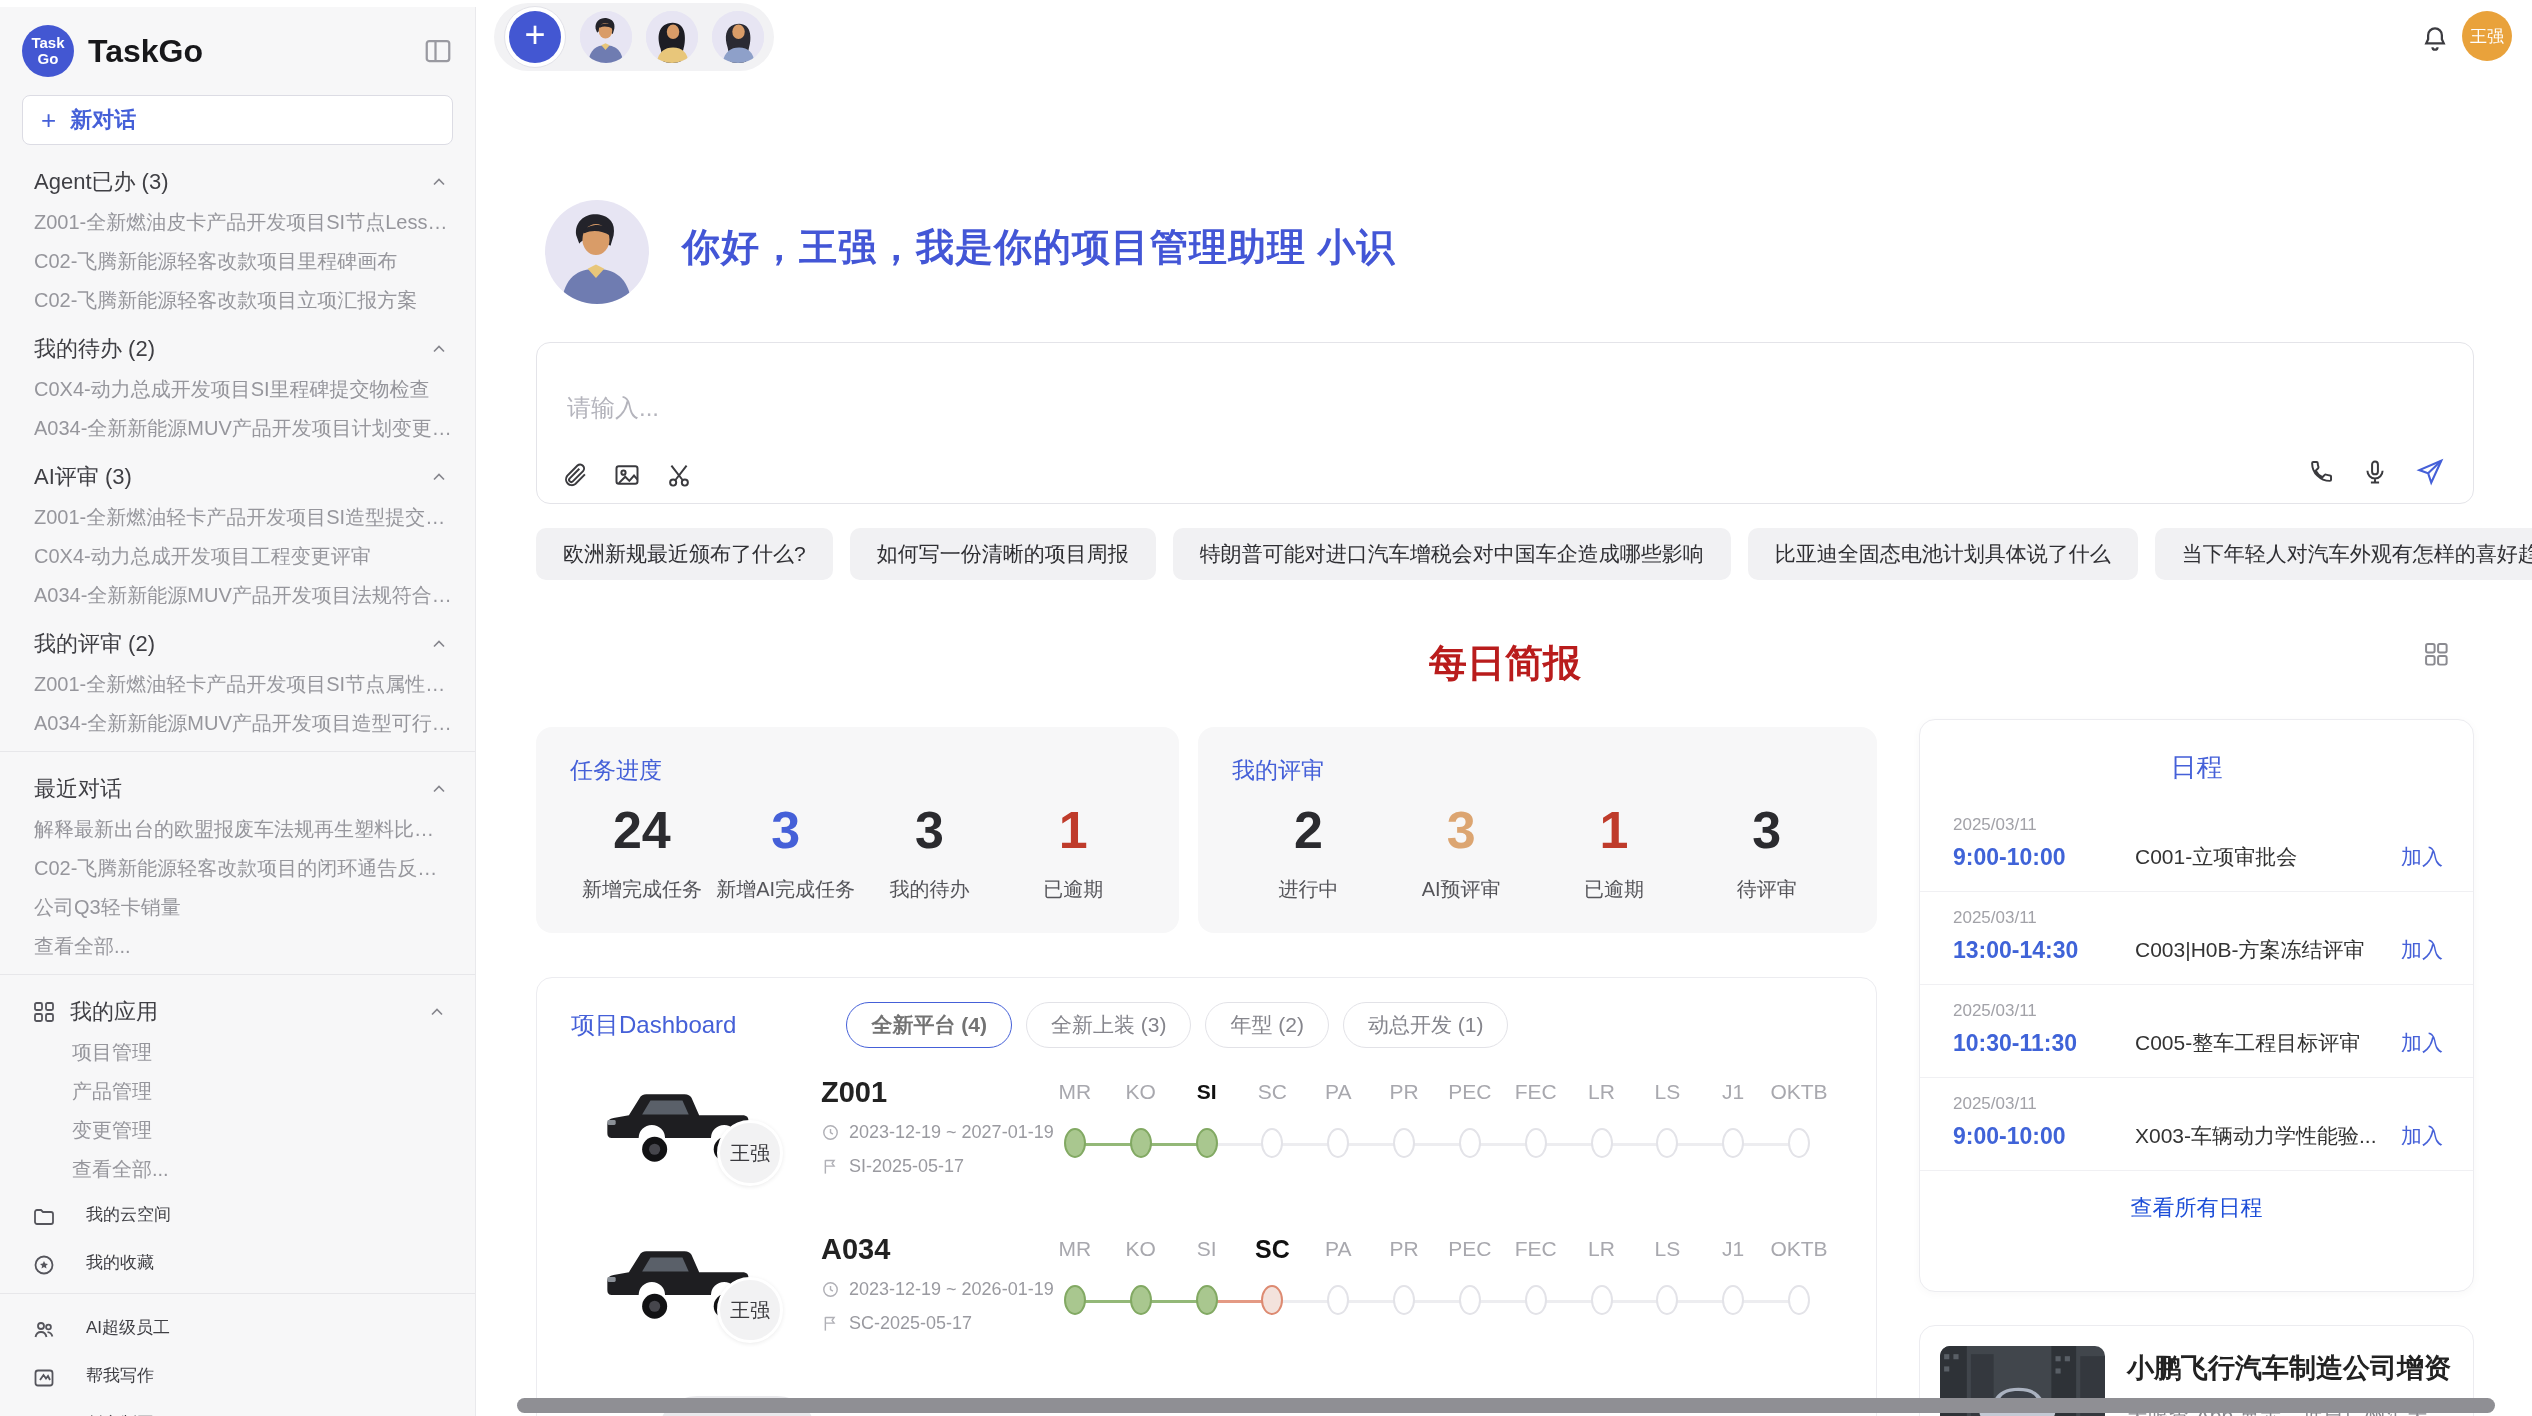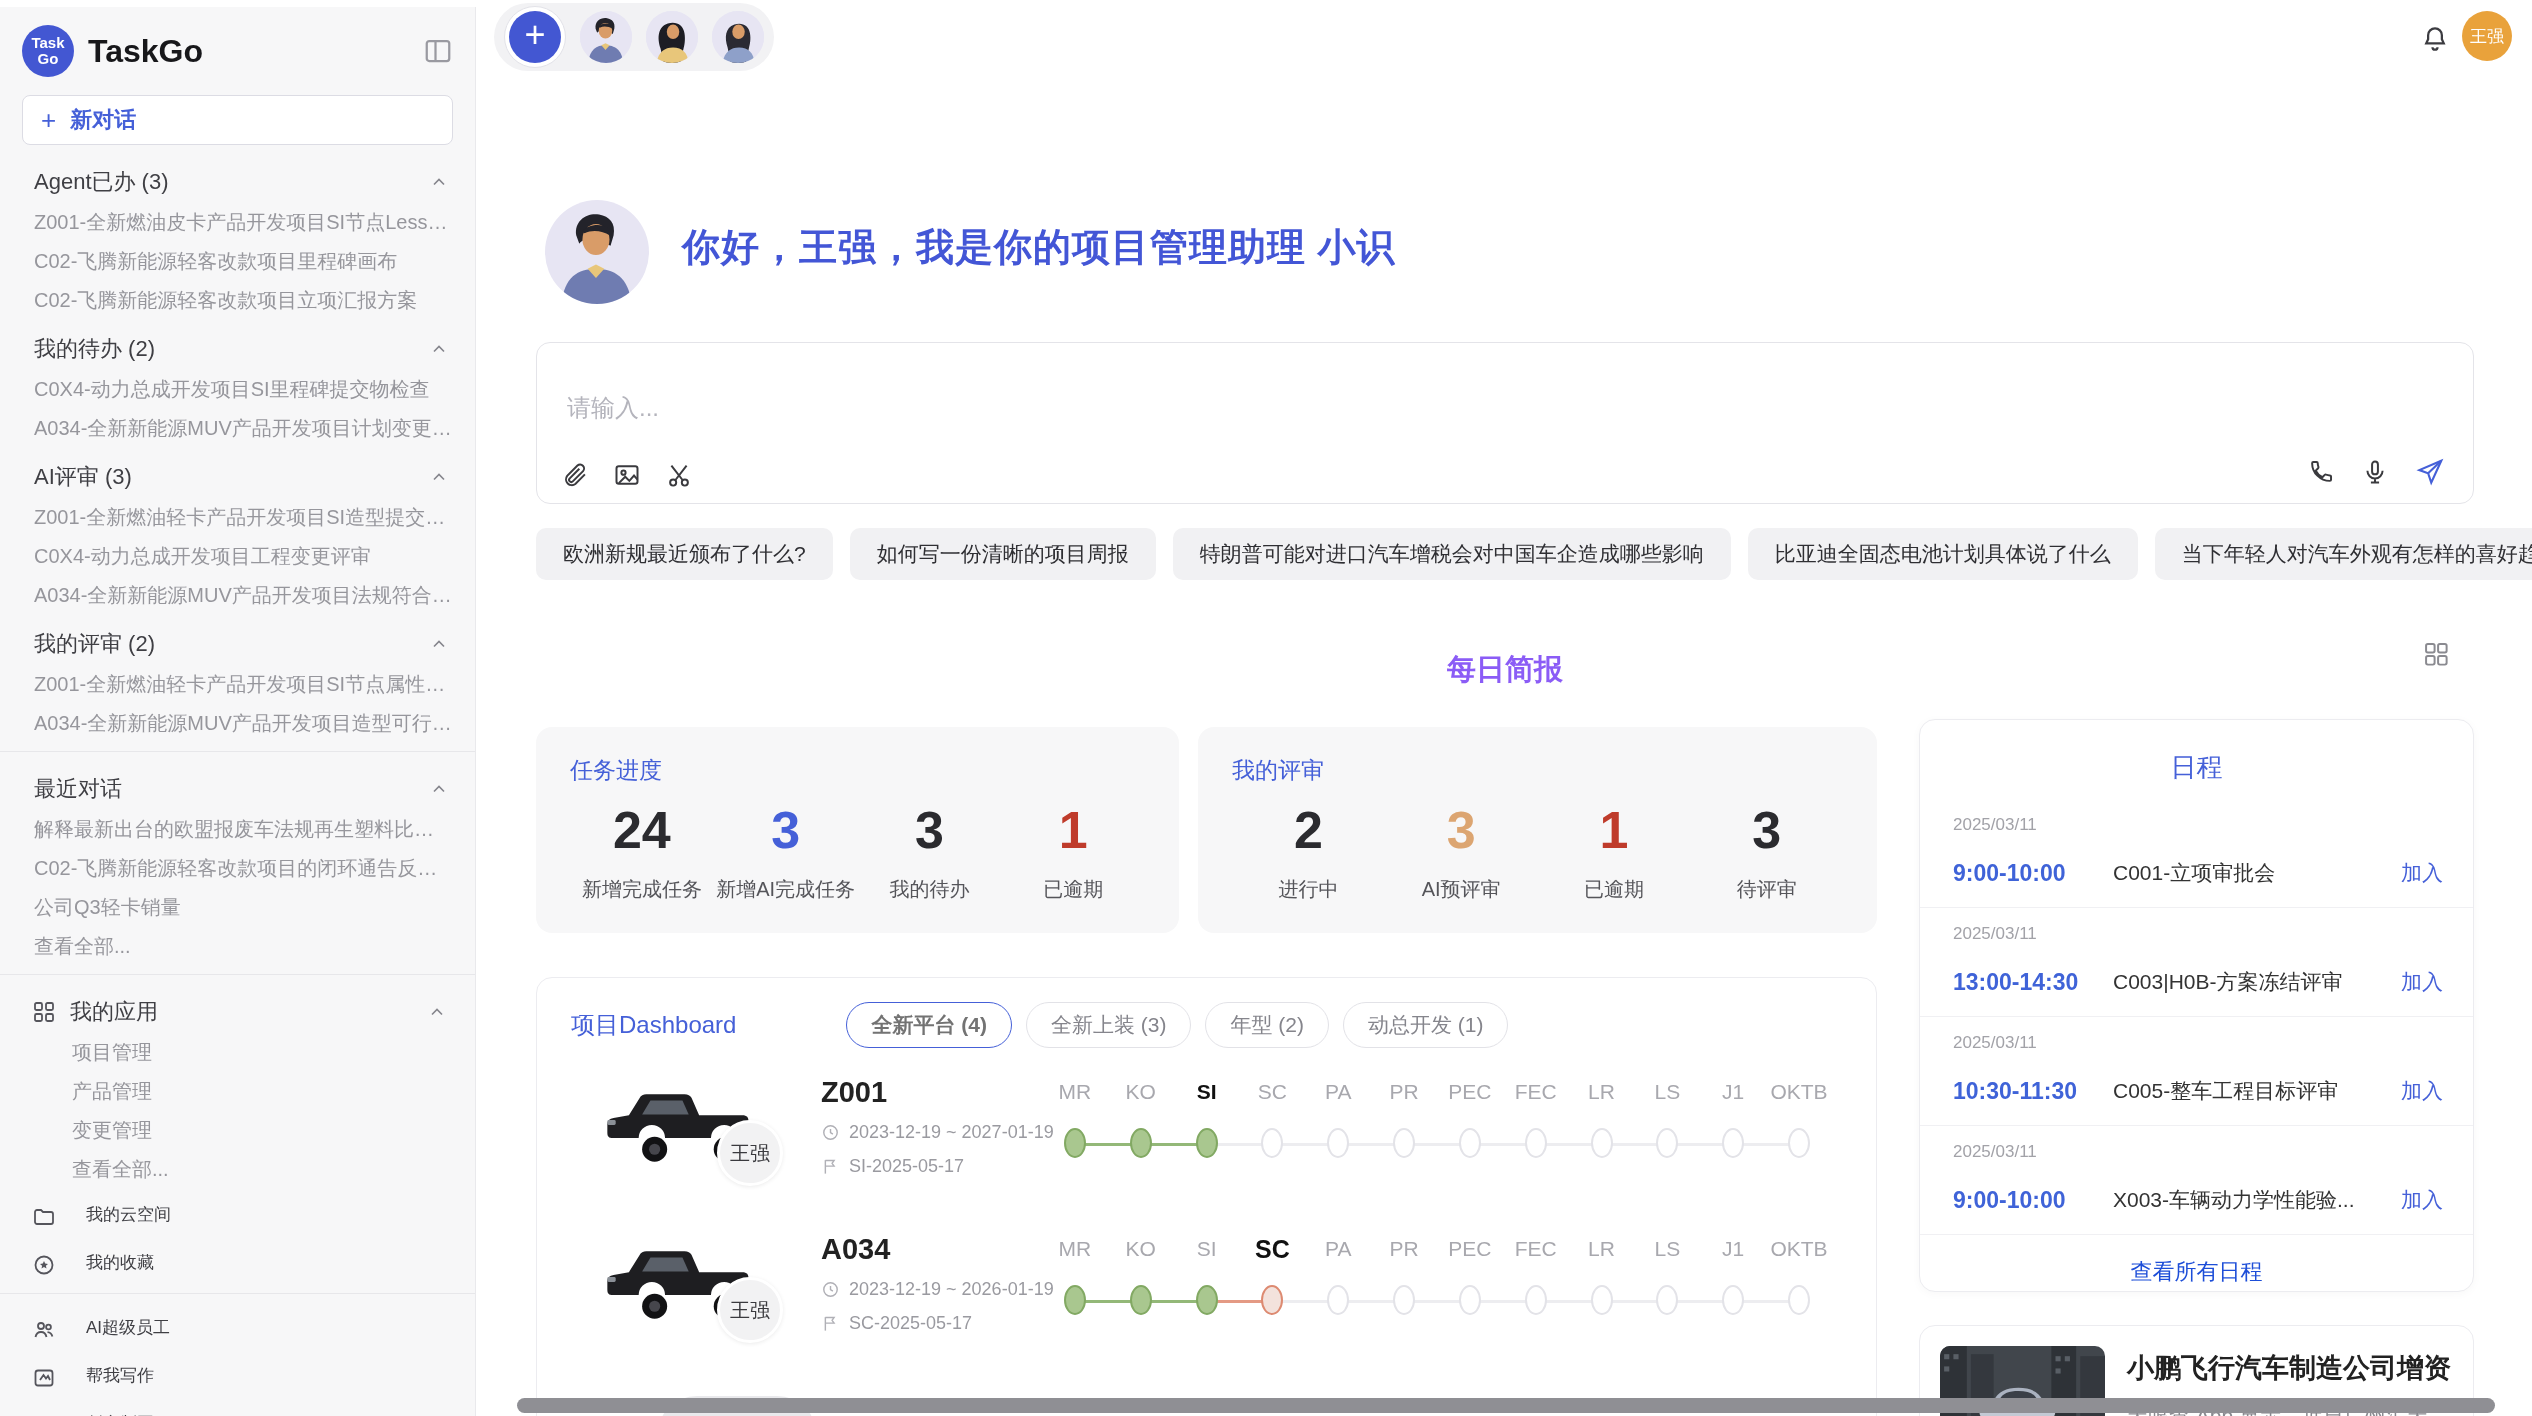--- a/index.html
+++ b/index.html
@@ -57,21 +57,21 @@
   .icon-btn{color:#3a3a3e;cursor:pointer;}
   .icon-btn.blue{color:#4560d8;}
 
   
   .chips{position:absolute;left:536px;top:528px;width:1938px;display:flex;gap:17px;}
   .chip{height:52px;line-height:52px;padding:0 27px;background:#f1f1f3;border-radius:10px;
     font-size:21px;color:#2f2f33;white-space:nowrap;cursor:pointer;}
 
   
   .brief-title{position:absolute;left:536px;top:638px;width:1938px;text-align:center;
-    font-size:29px;font-weight:700;color:#8b5cf6;margin-top:12px;}
+    font-size:38px;font-weight:700;color:#b91c1c;}
   .brief-grid{position:absolute;left:2422px;top:640px;color:#8a8a90;cursor:pointer;}
   .stat-card{position:absolute;top:727px;height:206px;background:#f7f7f8;border-radius:16px;padding:28px 34px;}
   #card-tasks{left:536px;width:643px;}
   #card-reviews{left:1198px;width:679px;}
   .stat-title{font-size:23px;color:#4560d8;}
   .stat-row{display:flex;margin-top:14px;}
   .stat-col{flex:1;text-align:center;}
   .stat-num{font-size:52px;font-weight:600;}
   .stat-label{margin-top:16px;font-size:20px;color:#55555a;}
   .c-dark{color:#2b2b2f;}.c-blue{color:#4560d8;}.c-red{color:#bf3b2b;}.c-orange{color:#dca571;}
@@ -112,21 +112,21 @@
   .sliver{position:absolute;left:120px;top:418px;width:160px;height:40px;background:#e9e9ec;
     border-radius:80px 80px 0 0;}
 
   
   .sched{position:absolute;left:1919px;top:719px;width:555px;height:573px;background:#fff;
     border:1px solid #ececf0;border-radius:16px;box-shadow:0 2px 10px rgba(0,0,0,.03);}
   .sched-title{text-align:center;margin-top:30px;font-size:26px;color:#4560d8;}
   .entries{margin-top:14px;}
   .entry{position:relative;padding:16px 30px 20px 33px;border-bottom:1px solid #f0f0f3;}
   .e-date{font-size:17px;color:#a2a2a8;}
-  .e-row{display:flex;align-items:flex-end;margin-top:24px;}
+  .e-row{display:flex;align-items:flex-end;margin-top:8px;gap:22px;}
   .e-time{width:160px;font-size:23px;color:#3f63d8;font-weight:600;flex:none;}
   .e-title{flex:1;font-size:21px;color:#333;}
   .e-join{font-size:21px;color:#4560d8;cursor:pointer;}
   .sched-footer{text-align:center;margin-top:22px;font-size:22px;color:#1d4ed8;cursor:pointer;}
 
   
   .news{position:absolute;left:1919px;top:1325px;width:555px;height:160px;background:#fff;
     border:1px solid #ececf0;border-radius:16px;padding:20px;display:flex;gap:22px;}
   .news-img{width:165px;height:102px;border-radius:10px;overflow:hidden;flex:none;}
   .news-body{min-width:0;}

